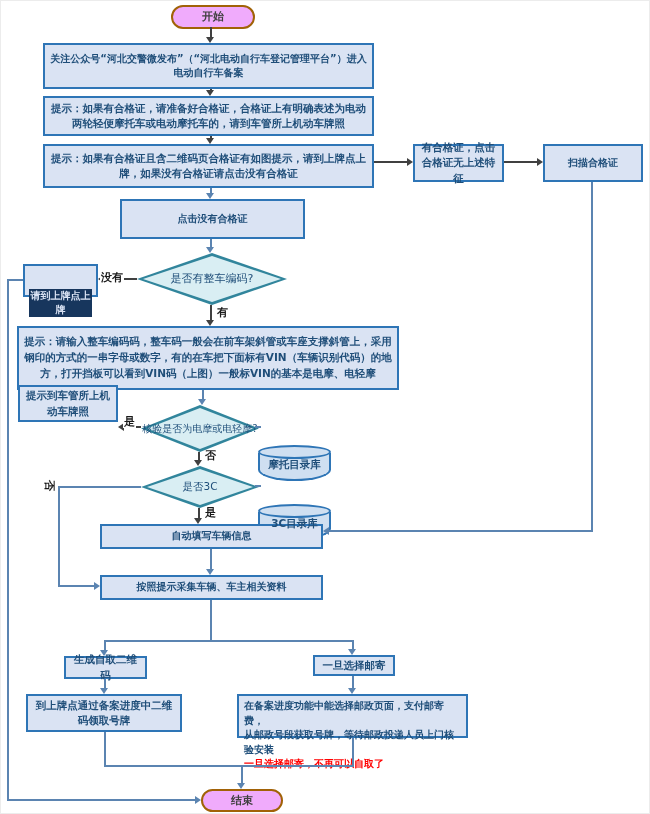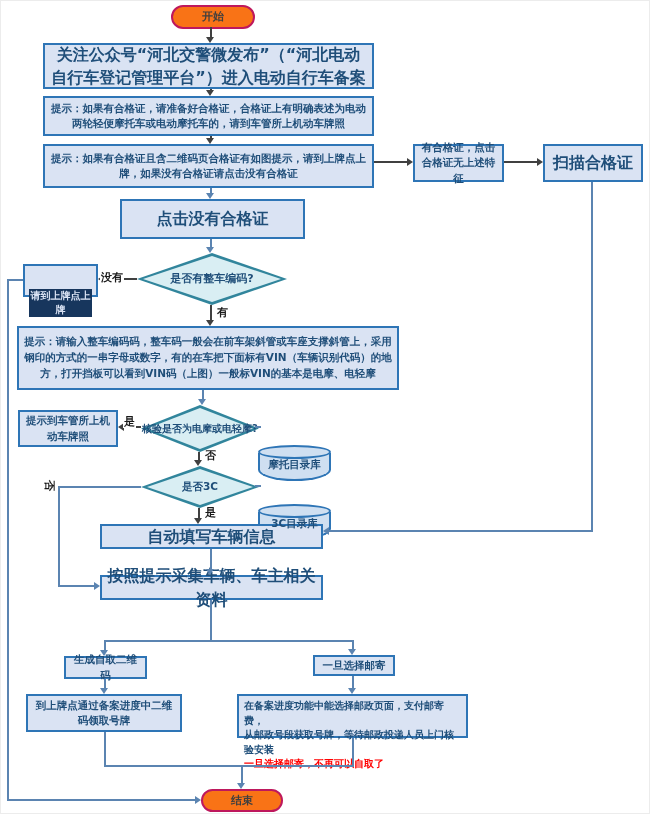--- a/index.html
+++ b/index.html
@@ -4,36 +4,36 @@
 <style>
   html,body{margin:0;padding:0;background:#fff;}
   #canvas{
     position:relative;width:650px;height:814px;background:#ffffff;
     font-family:"DejaVu Sans","Liberation Sans",sans-serif;
     border:1px solid #ececec;box-sizing:border-box;overflow:hidden;
   }
   .node{
     position:absolute;box-sizing:border-box;
     background:#dae3f3;border:2px solid #2e75b6;
-    color:#1f4e79;font-weight:bold;font-size:16px;line-height:1.45;
+    color:#1f4e79;font-weight:bold;font-size:10px;line-height:1.45;
     display:flex;align-items:center;justify-content:center;text-align:center;
     padding:2px 4px;
   }
   .small-t{font-size:10.5px;}
   .terminal{
-    background:#f97316;border:2px solid #be185d;border-radius:13px;
+    background:#f0abfc;border:2px solid #a16207;border-radius:13px;
     color:#3f3f3f;font-size:11px;
   }
   .diamond{position:absolute;}
   .diamond .shape{position:absolute;left:0;top:0;right:0;bottom:0;background:#31859c;
     clip-path:polygon(50% 0,100% 50%,50% 100%,0 50%);}
   .diamond .shape-in{position:absolute;left:6px;top:3px;right:6px;bottom:3px;background:#d9eef3;
     clip-path:polygon(50% 0,100% 50%,50% 100%,0 50%);}
   .diamond .dlabel{position:absolute;left:0;top:0;right:0;bottom:0;display:flex;align-items:center;justify-content:center;
-    text-align:center;color:#1f4e79;font-weight:bold;font-size:10.5px;line-height:1.3;}
+    text-align:center;color:#1f4e79;font-weight:normal;font-size:10.5px;line-height:1.3;}
   .cylinder{position:absolute;box-sizing:border-box;background:#cfdff1;border:2px solid #2e75b6;border-top:none;
     border-radius:0 0 50% 50% / 0 0 40% 40%;margin-top:40px;}
   .cylinder:before{content:"";position:absolute;left:-2px;right:-2px;top:-8px;height:14px;
     background:#cfdff1;border:2px solid #2e75b6;border-radius:50%;box-sizing:border-box;}
   .cylinder .clabel{position:relative;z-index:1;text-align:center;font-size:10.5px;font-weight:bold;color:#1f4e79;padding-top:5px;}
   .hl{background:#17365d;color:#d9e2f3;padding:0 1px;margin-top:44px;}
   .line{position:absolute;}
   .blue{background:#5b84b1;}
   .dark{background:#404040;}
   .ah{position:absolute;width:0;height:0;border-style:solid;}
@@ -82,21 +82,21 @@
   <div class="diamond" style="left:140px;top:404px;width:118px;height:47px">
     <div class="shape"></div>
     <div class="shape-in"></div>
     <div class="dlabel" style="font-size:10px">核验是否为电摩或电轻摩?</div>
   </div>
 
   <div class="cylinder" style="left:257px;top:412px;width:73px;height:28px">
     <div class="clabel">摩托目录库</div>
   </div>
 
-  <div class="node small-t" style="left:17px;top:409px;width:100px;height:37px">提示到车管所上机动车牌照</div>
+  <div class="node small-t" style="left:17px;top:384px;width:100px;height:37px">提示到车管所上机动车牌照</div>
 
   <div class="diamond" style="left:140px;top:465px;width:118px;height:42px">
     <div class="shape"></div>
     <div class="shape-in"></div>
     <div class="dlabel">是否3C</div>
   </div>
 
   <div class="cylinder" style="left:257px;top:471px;width:73px;height:28px">
     <div class="clabel">3C目录库</div>
   </div>

